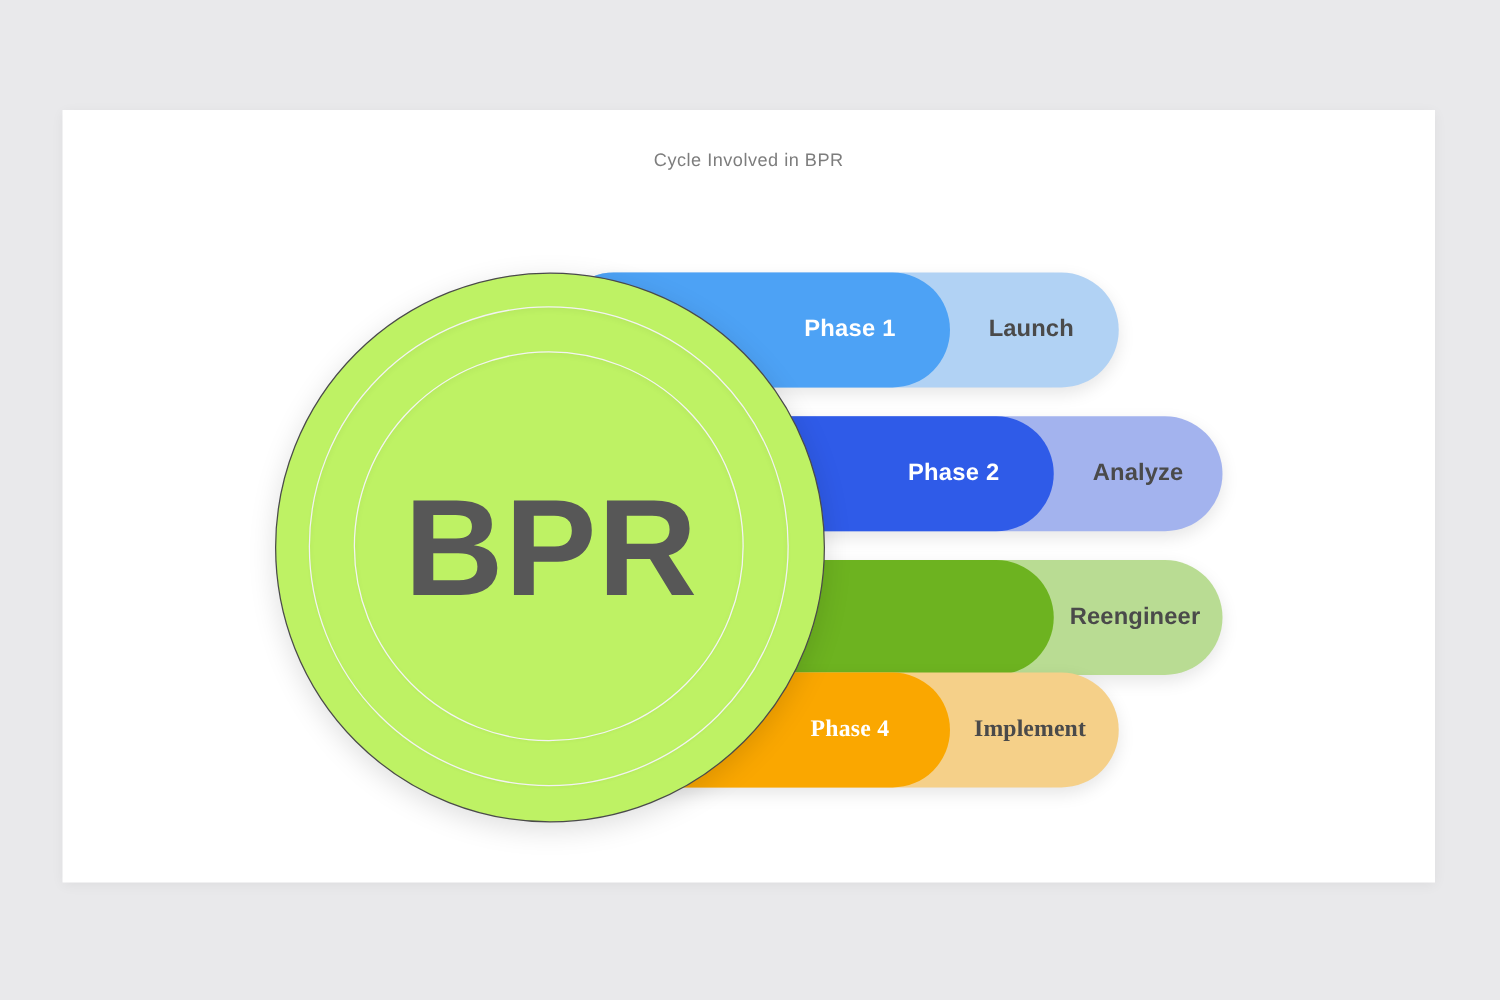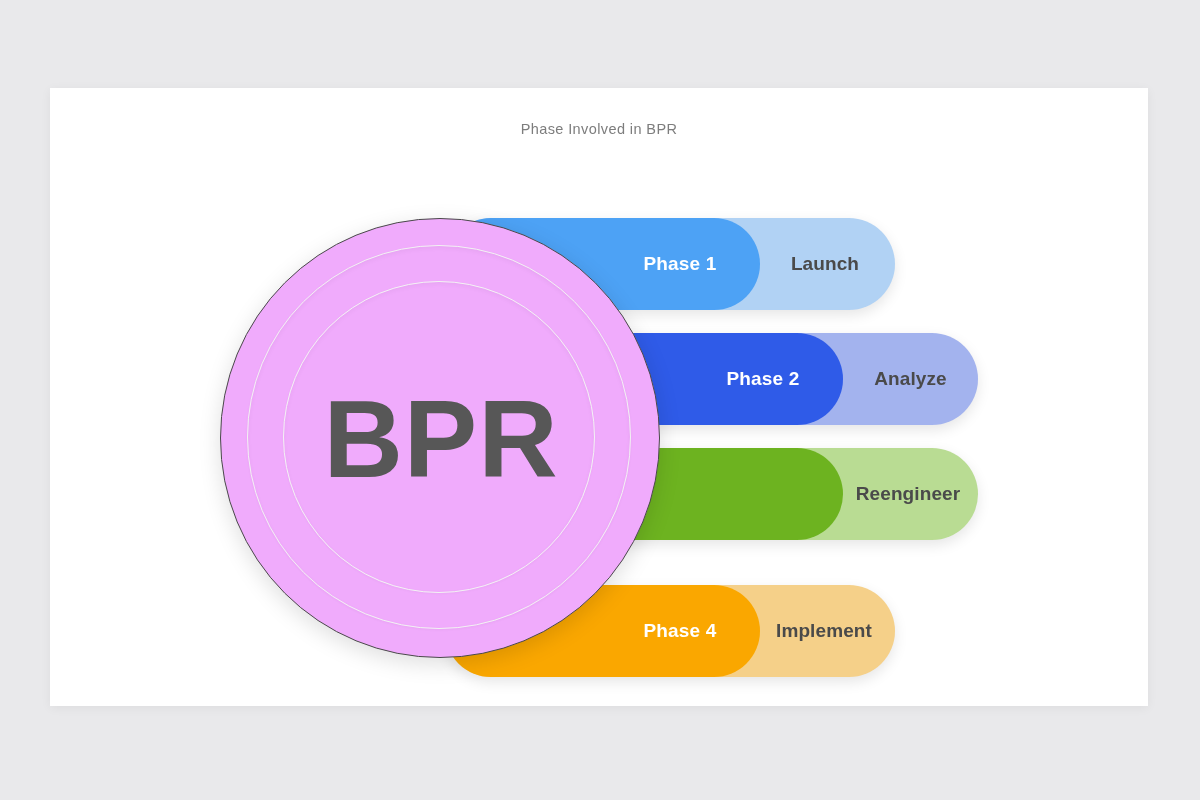--- a/index.html
+++ b/index.html
@@ -174,21 +174,21 @@
     line-height: 110px;
     z-index: 2;
   }
 </style>
 </head>
 <body style="background: rgb(233, 233, 235);">
 
 <div id="slide-card" style="background: rgb(255, 255, 255);">
 
   <div id="heading">
-    <div id="slide-subtitle">Phase Involved in BPR</div>
+    <div id="slide-subtitle">Cycle Involved in BPR</div>
   </div>
 
   <div id="phases-layer">
 
     <div class="phase-row" id="phase-row-1" style="left:395px; top:130px; width:450px;">
       <div class="phase-light" style="width: 450px; background: rgb(177, 210, 244);"></div>
       <div class="phase-solid" style="width: 315px; background: rgb(77, 162, 245);"></div>
       <div class="phase-number" style="left: 160px; width: 150px; color: rgb(255, 255, 255);">Phase 1</div>
       <div class="phase-label" style="left: 315px; width: 130px; color: rgb(74, 74, 74);">Launch</div>
     </div>
@@ -199,28 +199,28 @@
       <div class="phase-number" style="left: 160px; width: 150px; color: rgb(255, 255, 255);">Phase 2</div>
       <div class="phase-label" style="left: 315px; width: 135px; color: rgb(74, 74, 74);">Analyze</div>
     </div>
 
     <div class="phase-row" id="phase-row-3" style="left:478px; top:360px; width:450px;">
       <div class="phase-light" style="width: 450px; background: rgb(185, 220, 147);"></div>
       <div class="phase-solid" style="width: 315px; background: rgb(109, 179, 32);"></div>
       <div class="phase-label" style="left: 310px; width: 140px; color: rgb(74, 74, 74); text-align: right;">Reengineer</div>
     </div>
 
-    <div class="phase-row" id="phase-row-4" style="left:395px; top:497px; width:450px;">
+    <div class="phase-row" id="phase-row-4" style="left:395px; top:450px; width:450px;font-family:Liberation Serif, serif;">
       <div class="phase-light" style="width: 450px; background: rgb(245, 208, 137);"></div>
       <div class="phase-solid" style="width: 315px; background: rgb(250, 167, 0);"></div>
       <div class="phase-number" style="left: 160px; width: 150px; color: rgb(255, 255, 255);">Phase 4</div>
       <div class="phase-label" style="left: 308px; width: 142px; color: rgb(74, 74, 74);">Implement</div>
     </div>
 
   </div>
 
-  <div id="bpr-circle" style="background: #f0abfc; border-color: rgb(74, 74, 74);">
+  <div id="bpr-circle" style="background: #bef264; border-color: rgb(74, 74, 74);">
     <div class="ring" id="ring-outer"></div>
     <div class="ring" id="ring-inner"></div>
     <div id="bpr-text" style="color: rgb(87, 87, 87);">BPR</div>
   </div>
 
 </div>
 
 </body></html>

